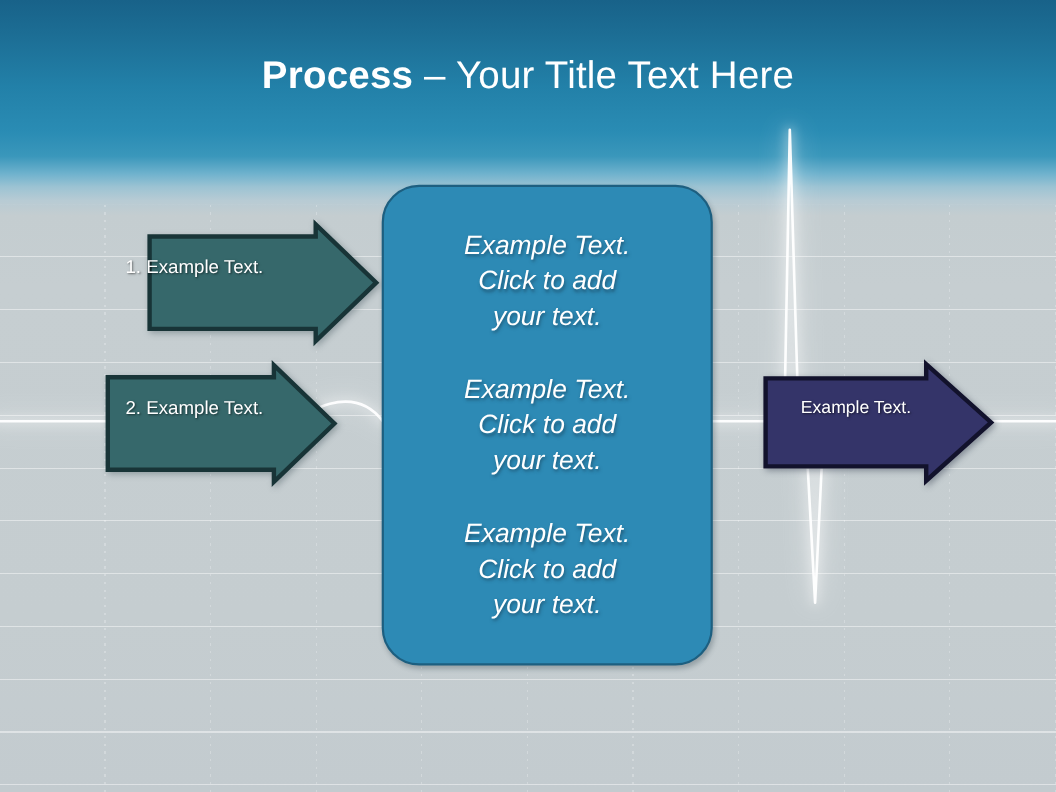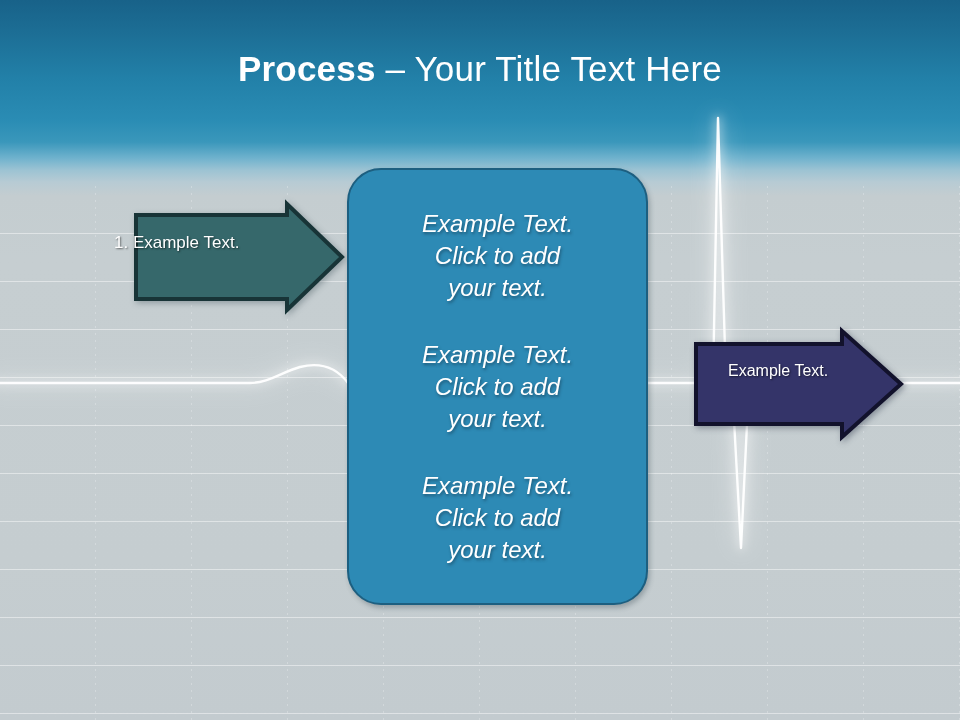--- a/index.html
+++ b/index.html
@@ -211,20 +211,26 @@
     <span class="t-strong">Process</span><span class="t-rest"> – Your Title Text Here</span>
   </div>
 
   <div class="arrow-wrap" style="left:96px; top:202px; width:215px; height:110px;padding-left:38px;">
     <svg class="arrow-svg" width="215" height="110" viewBox="0 0 215 110">
       <path d="M 2,13 L 153,13 L 153,2 L 208,55 L 153,108 L 153,97 L 2,97 Z" fill="#36686b" stroke="#183437" stroke-width="4" stroke-linejoin="miter" style="filter: drop-shadow(2px 2px 3px rgba(40,60,70,0.35));"></path>
     </svg>
     <span class="arrow-label left-label">1. Example Text.</span>
   </div>
 
+  <div class="arrow-wrap" style="left:96px; top:330px; width:215px; height:110px;">
+    <svg class="arrow-svg" width="215" height="110" viewBox="0 0 215 110">
+      <path d="M 2,13 L 153,13 L 153,2 L 208,55 L 153,108 L 153,97 L 2,97 Z" fill="#36686b" stroke="#183437" stroke-width="4" stroke-linejoin="miter" style="filter: drop-shadow(2px 2px 3px rgba(40,60,70,0.35));"></path>
+    </svg>
+    <span class="arrow-label left-label">2. Example Text.</span>
+  </div>
 
 
   <div class="center-box">
 
     <div class="center-block">
       <span class="cb-line">Example Text.</span>
       <span class="cb-line">Click  to add</span>
       <span class="cb-line">your text.</span>
     </div>
 

